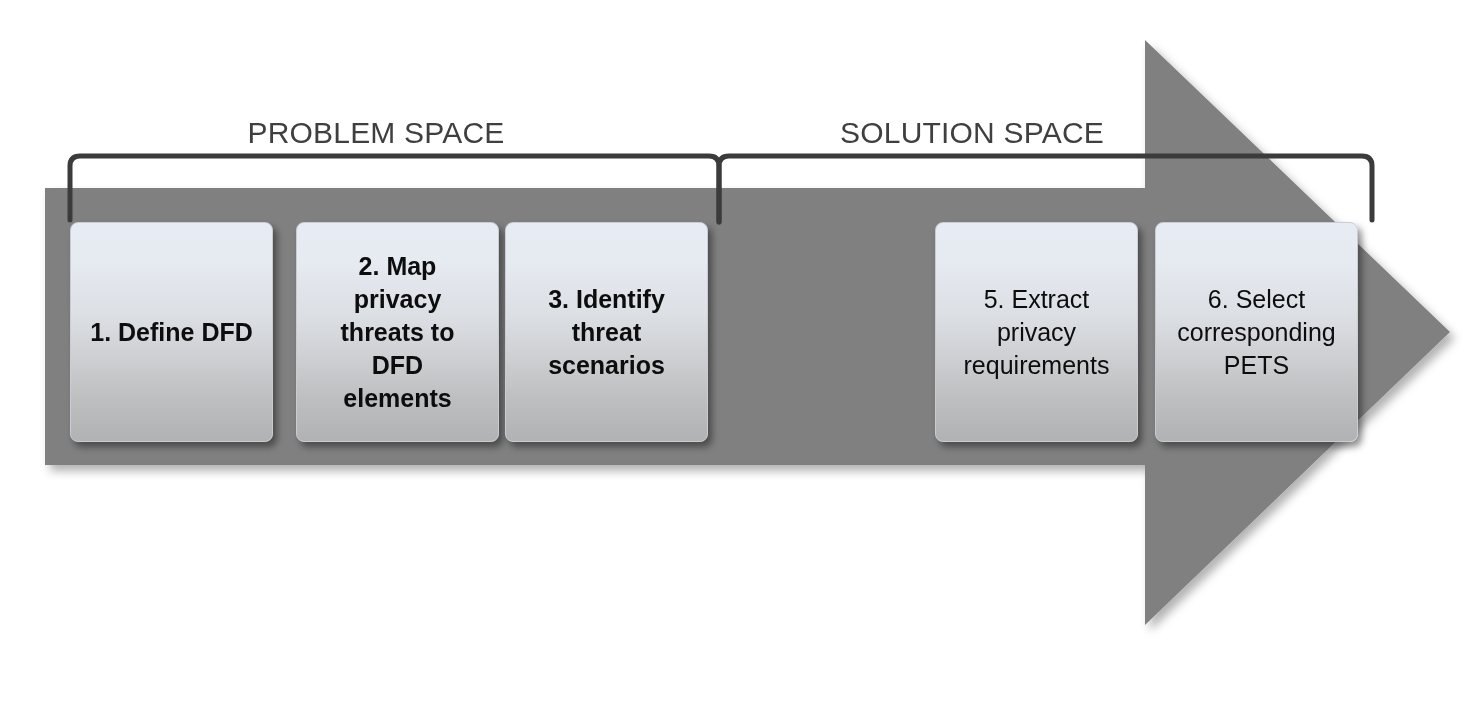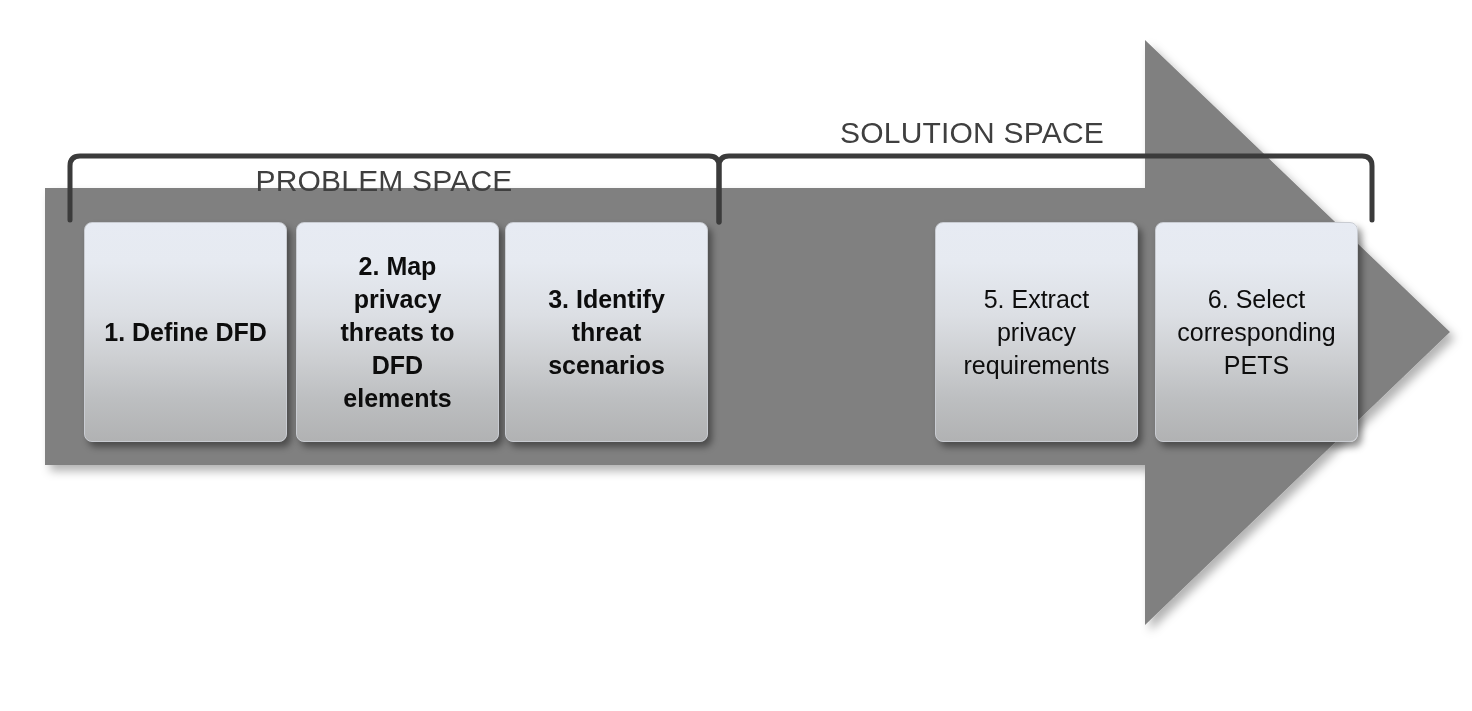--- a/index.html
+++ b/index.html
@@ -42,21 +42,21 @@
     position: absolute;
     top: 114px;
     font-size: 30px;
     letter-spacing: 0.2px;
     color: #3f3f3f;
     white-space: nowrap;
     text-align: center;
     font-weight: 400;
     line-height: 38px;
   }
-  #phase-label-0 { left: 184px; width: 400px; margin-top: 48px; }
+  #phase-label-0 { left: 176px; width: 400px; }
   #phase-label-1 { left: 772px; width: 400px; }
 
   
   .step-box {
     position: absolute;
     top: 222px;
     width: 203px;
     height: 220px;
     border-radius: 8px;
     background: linear-gradient(to bottom,
@@ -80,21 +80,21 @@
     box-sizing: border-box;
     text-align: center;
     color: #0d0d0d;
     font-size: 25px;
     line-height: 33px;
     white-space: pre-line;
   }
   .step-text.bold { font-weight: bold; }
   .step-text.normal { font-weight: 400; }
 
-  #step-box-0 { left: 84px; }
+  #step-box-0 { left: 70px; }
   #step-box-1 { left: 296px; }
   #step-box-2 { left: 505px; }
   #step-box-3 { left: 726px; }
   #step-box-4 { left: 935px; align-items: center; }
   #step-box-5 { left: 1155px; }
 </style>
 </head>
 <body>
 
 <div id="canvas">

